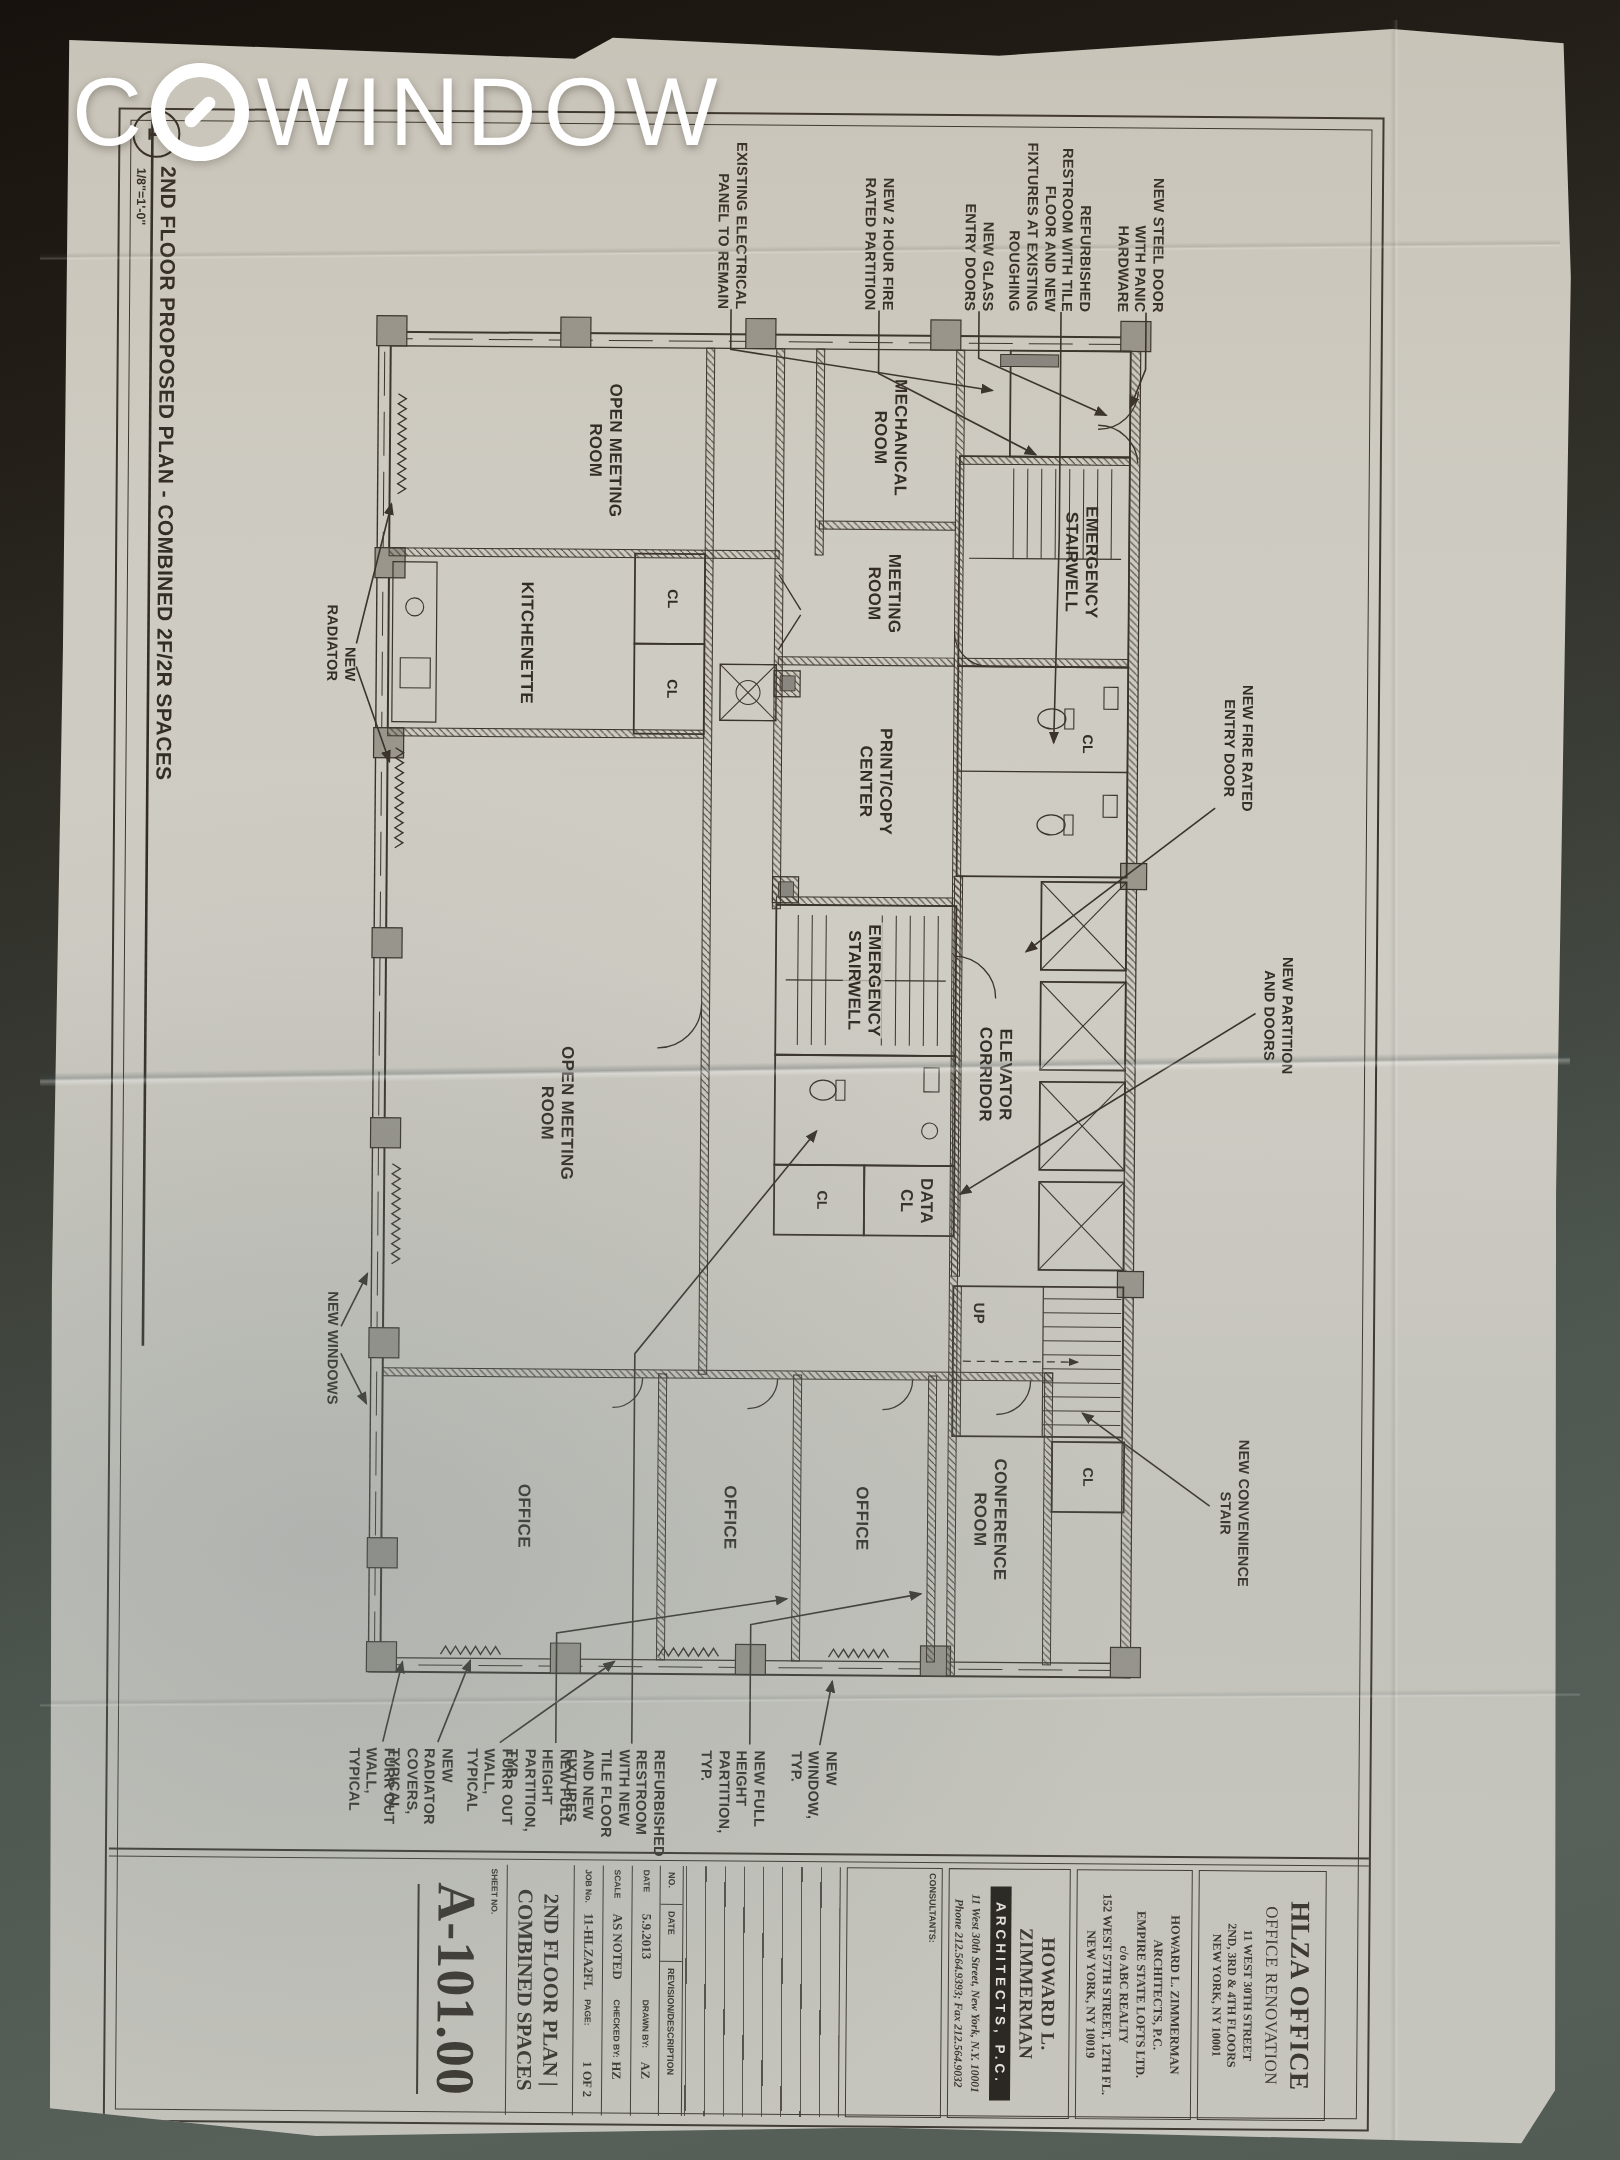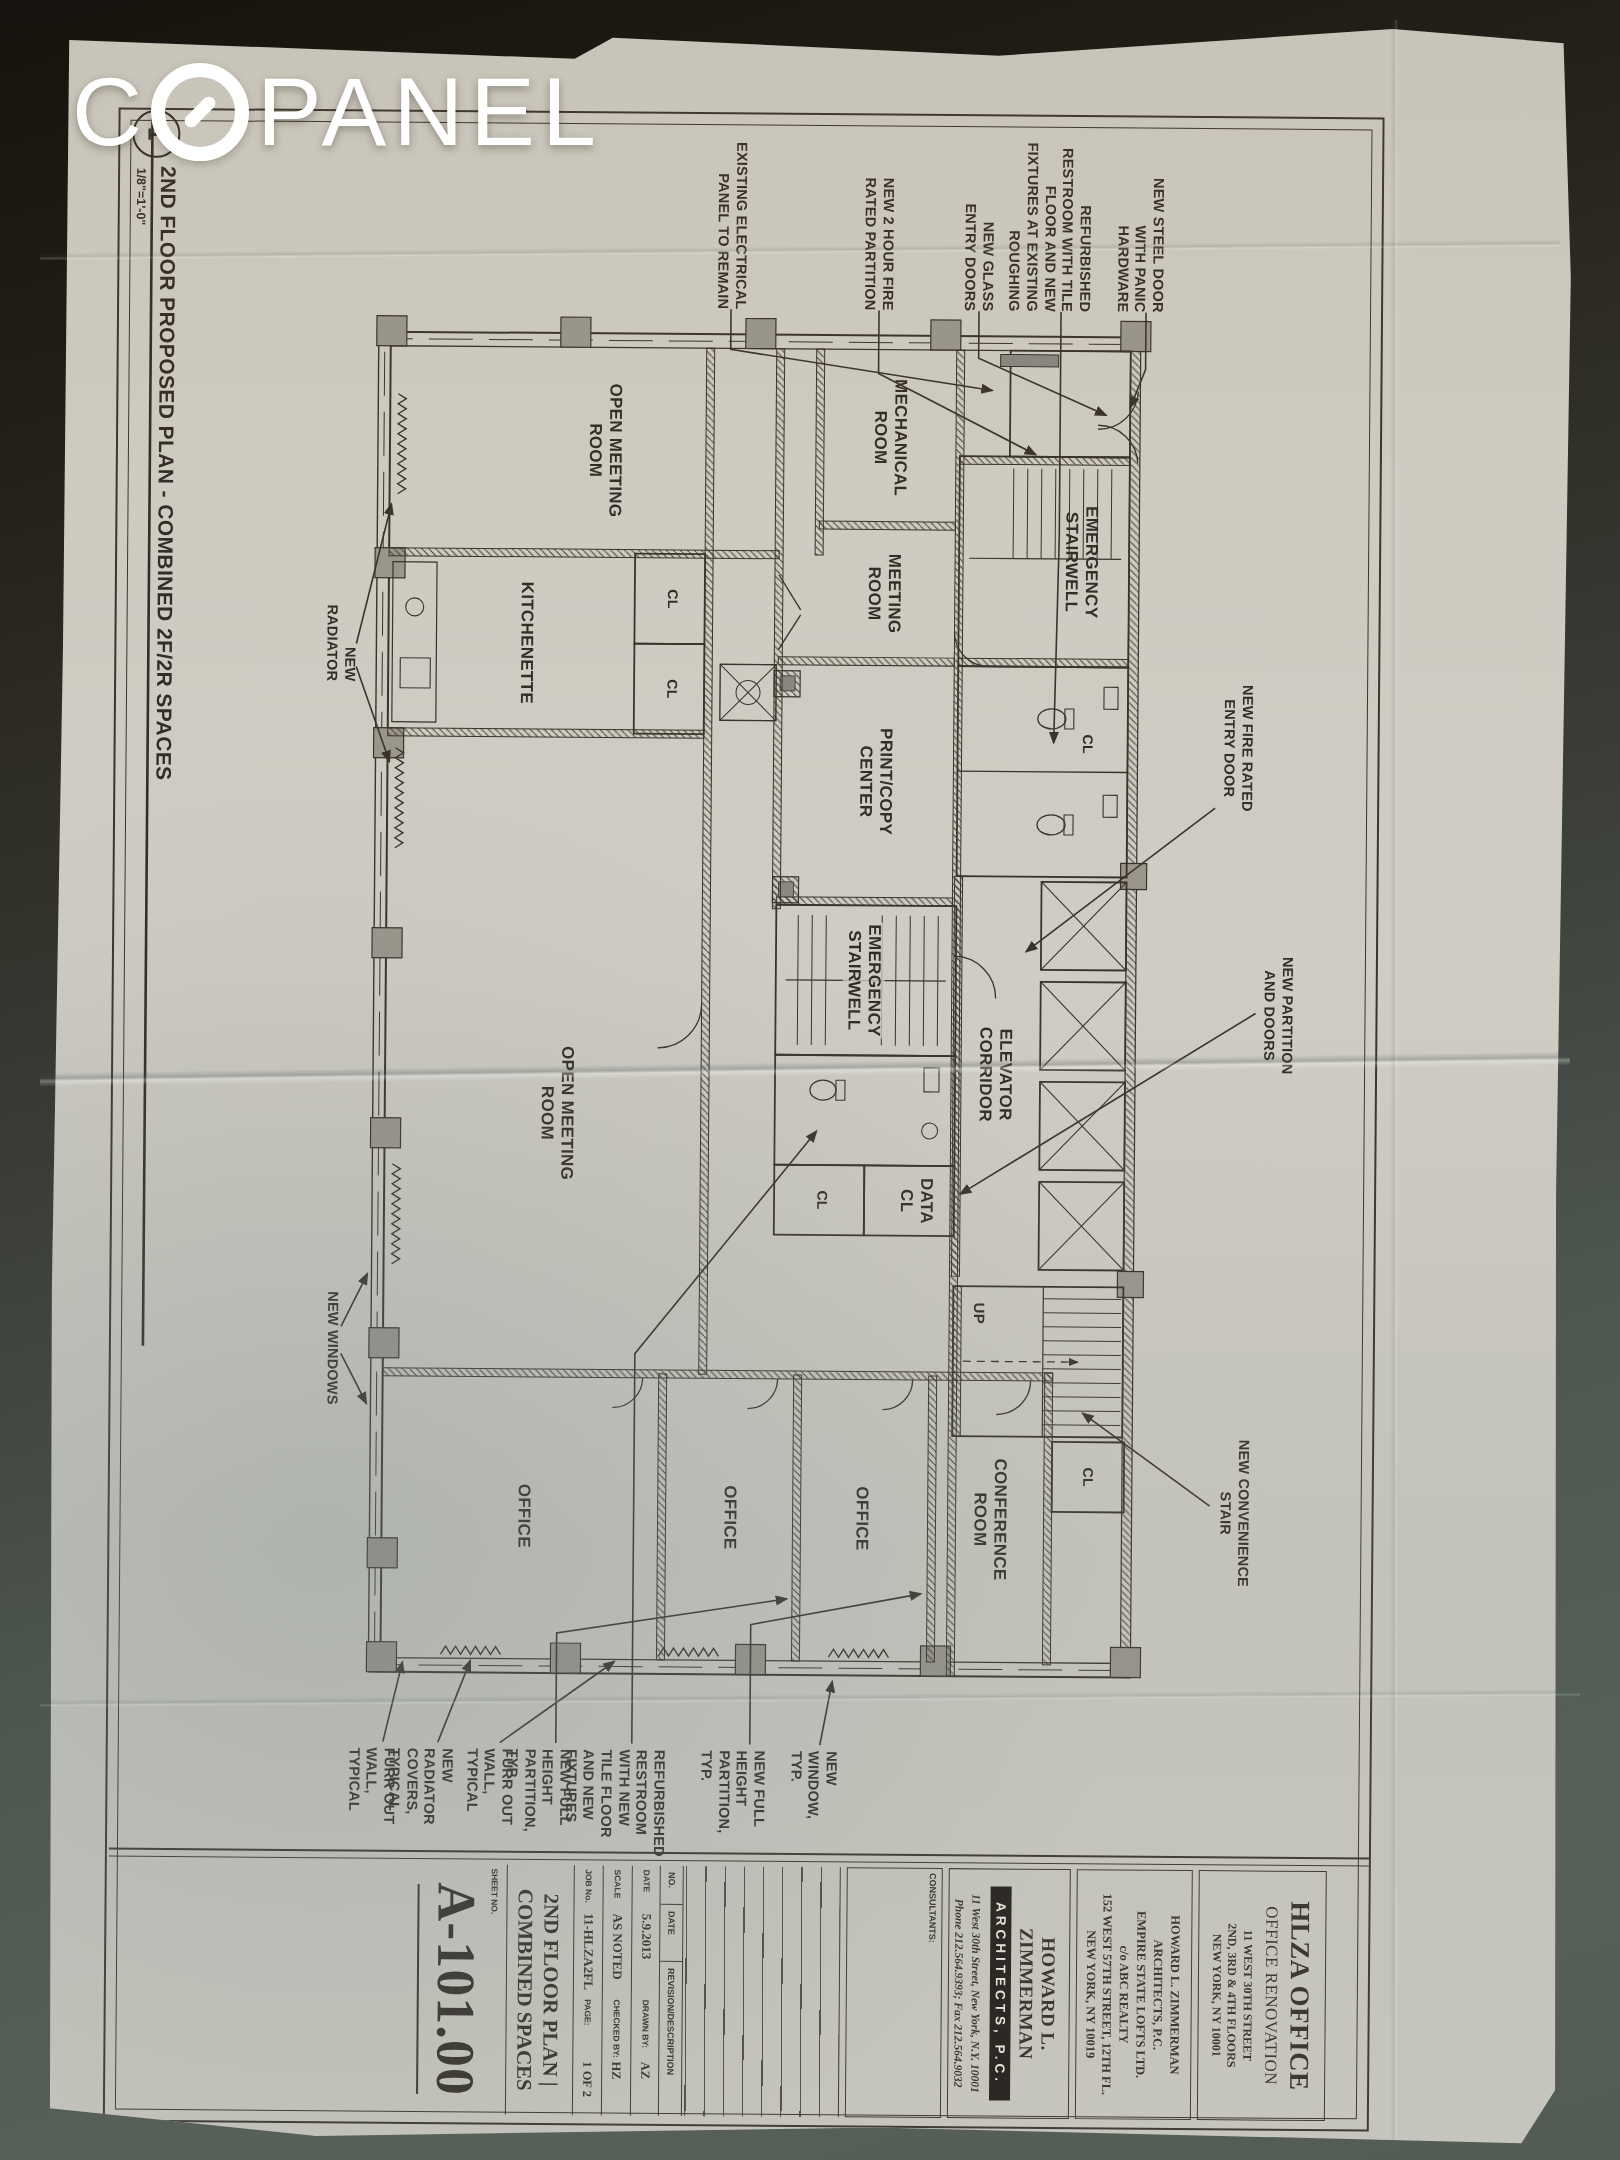--- a/index.html
+++ b/index.html
@@ -431,15 +431,15 @@
   <div class="crease h1"></div>
   <div class="crease h2"></div>
   <div class="crease h3"></div>
   <div class="crease v1"></div>
 
   <div class="compass">
     <span>C</span>
     <span class="oneedle">
         <i></i>
       </span>
-    <span>PANEL</span>
+    <span>WINDOW</span>
   </div>
 </div>
 
 </body></html>

